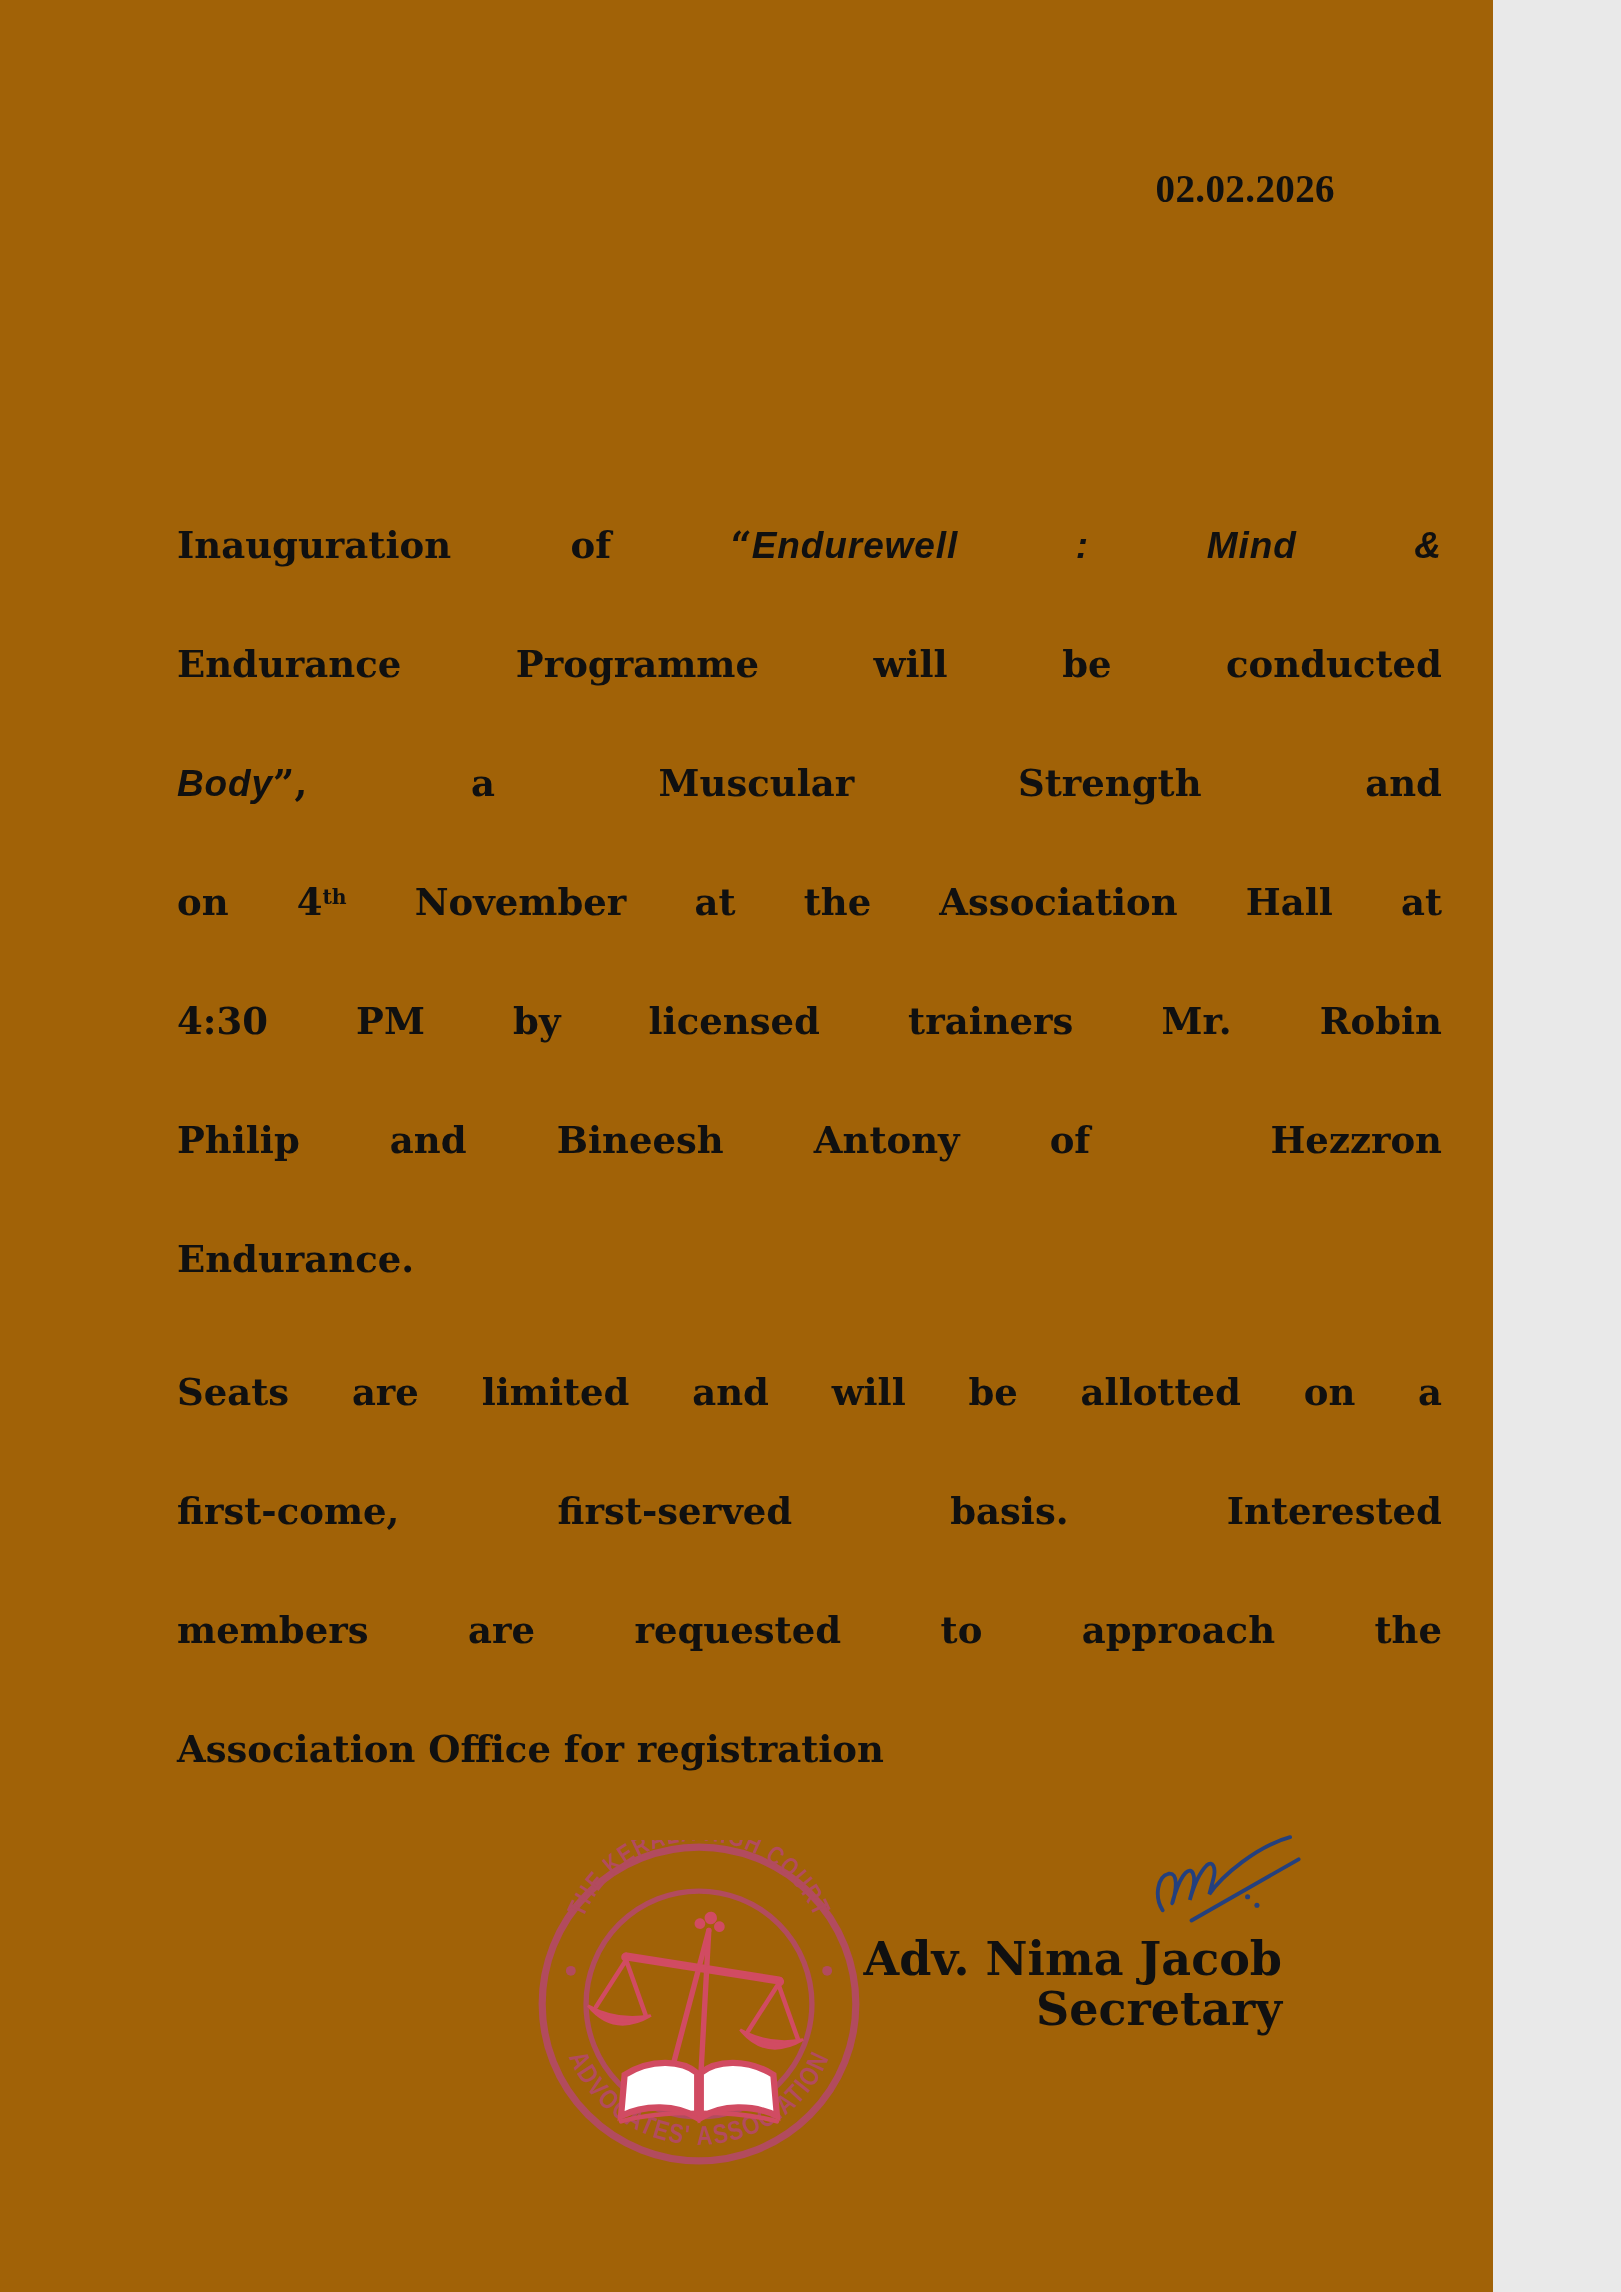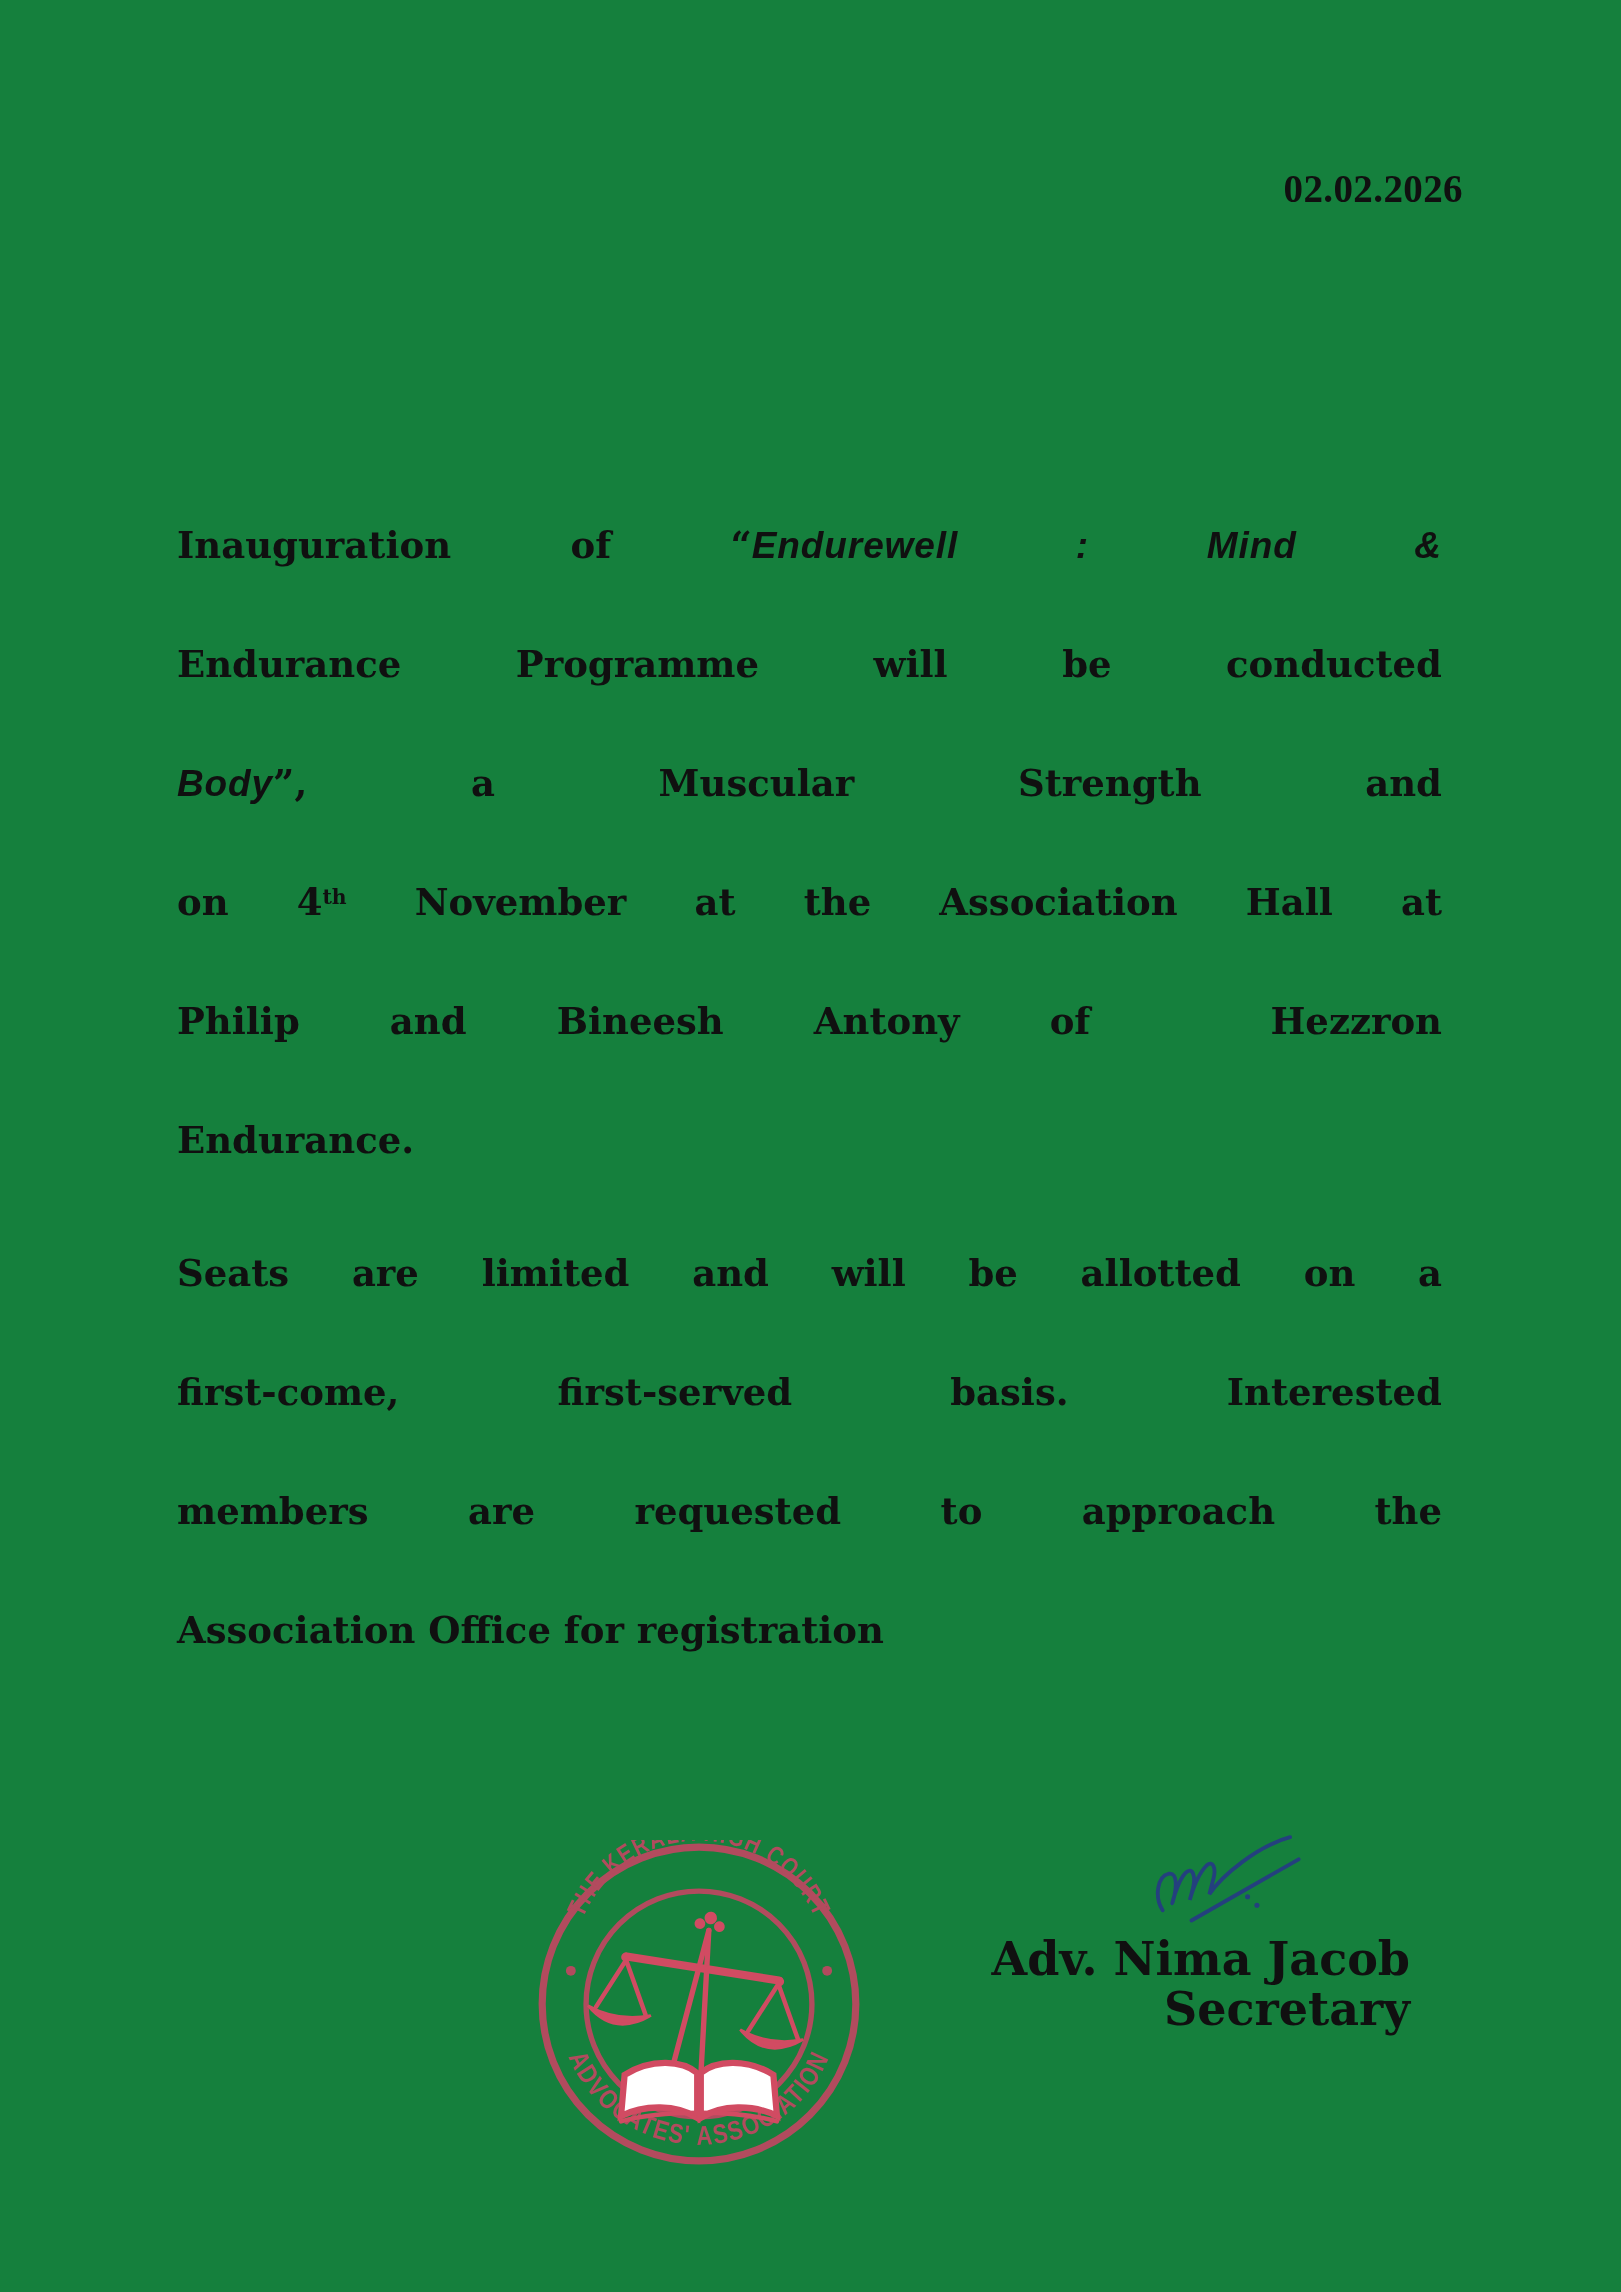--- a/index.html
+++ b/index.html
@@ -1,19 +1,19 @@
 <!DOCTYPE html>
 <html style="font-size:14.3px"><head>
 <meta charset="utf-8">
 <style>
   html,body{margin:0;padding:0;background:#e9e9e9;}
   .page{
     position:relative;
-    width:1621px;height:2293px;
-    background:#15803d;
+    width:1493px;height:2293px;
+    background:#a16207;
     overflow:hidden;
     font-family:"DejaVu Serif", serif;
     color:#101010;
   }
   .date{
     position:absolute;top:168px;right:158px;
     font-family:"Liberation Serif", serif;
     font-weight:bold;font-size:39px;line-height:1.1;
     letter-spacing:0.4px;
   }
@@ -85,20 +85,21 @@
 
   <div class="date">02.02.2026</div>
 
 
   <div class="body-text">
       <div class="para">
         <div class="line"><span class="seg-serif">Inauguration of “</span><span class="seg-sans">Endurewell : Mind &amp;</span></div>
         <div class="line"><span class="seg-serif">Endurance Programme will be conducted</span></div>
         <div class="line"><span class="seg-sans">Body</span><span class="seg-serif">”, a Muscular Strength and</span></div>
         <div class="line"><span class="seg-serif">on 4</span><span class="seg-sup">th</span><span class="seg-serif"> November at the Association Hall at</span></div>
+        <div class="line"><span class="seg-serif">4:30 PM by licensed trainers Mr. Robin</span></div>
         <div class="line"><span class="seg-serif">Philip and Bineesh Antony of &nbsp;Hezzron</span></div>
         <div class="line last"><span class="seg-serif">Endurance.</span></div>
       </div>
       <div class="para">
         <div class="line"><span class="seg-serif">Seats are limited and will be allotted on a</span></div>
         <div class="line"><span class="seg-serif">first-come, first-served basis. Interested</span></div>
         <div class="line"><span class="seg-serif">members are requested to approach the</span></div>
         <div class="line last"><span class="seg-serif">Association Office for registration</span></div>
       </div>
     </div>

